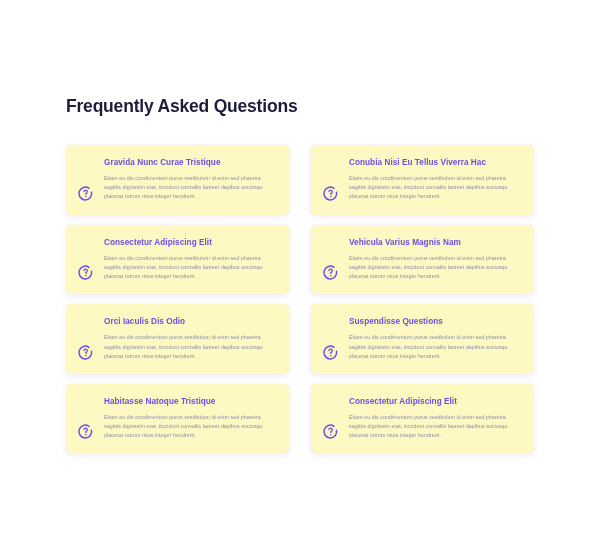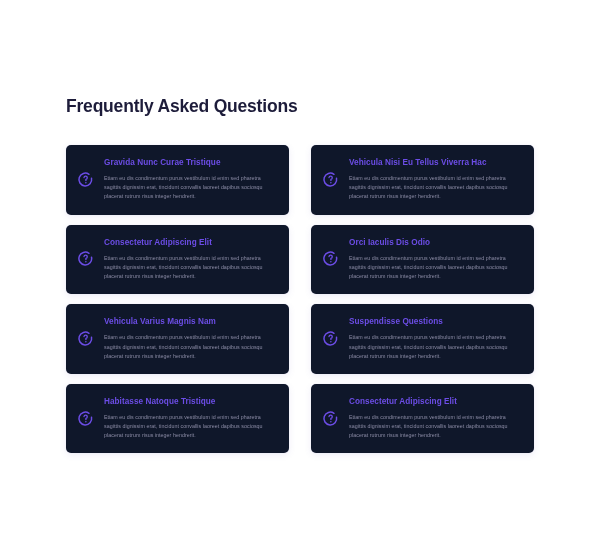--- a/index.html
+++ b/index.html
@@ -39,27 +39,27 @@
   }
 
   .faq-grid {
     display: grid;
     grid-template-columns: 1fr 1fr;
     column-gap: 22px;
     row-gap: 10px;
   }
 
   .faq-card {
-    background: #0f172a;
+    background: #fef9c3;
     border-radius: 5px;
     box-shadow: 0 2px 7px rgba(90, 80, 180, 0.10),
                 0 0 1px rgba(90, 80, 180, 0.18);
     padding: 11px 12px 13px 11px;
     display: flex;
-    align-items: center;
+    align-items: flex-end;
     box-sizing: border-box;
     min-height: 58px;
   }
 
   .faq-icon {
     flex: 0 0 auto;
     width: 17px;
     height: 17px;
     margin-top: 1px;
     margin-right: 10px;
@@ -120,21 +120,21 @@
 
       <div class="faq-card">
         <span class="faq-icon">
           <svg viewBox="0 0 24 24" fill="none" xmlns="http://www.w3.org/2000/svg">
             <path d="M20.5 10.2a9 9 0 1 1-3.6-5.5" stroke="#6c4de6" stroke-width="2.1" stroke-linecap="round"></path>
             <path d="M9.9 9.2a2.3 2.3 0 1 1 2.7 2.6v1.6" stroke="#6c4de6" stroke-width="1.9" stroke-linecap="round" stroke-linejoin="round"></path>
             <circle cx="12.5" cy="16.6" r="1.15" fill="#6c4de6"></circle>
           </svg>
         </span>
         <div class="faq-body">
-          <p class="faq-question">Vehicula Nisi Eu Tellus Viverra Hac</p>
+          <p class="faq-question">Conubia Nisi Eu Tellus Viverra Hac</p>
           <p class="faq-answer">Etiam eu dis condimentum purus vestibulum id enim sed pharetra sagittis dignissim erat, tincidunt convallis laoreet dapibus sociosqu placerat rutrum risus integer hendrerit.</p>
         </div>
       </div>
 
       <div class="faq-card">
         <span class="faq-icon">
           <svg viewBox="0 0 24 24" fill="none" xmlns="http://www.w3.org/2000/svg">
             <path d="M20.5 10.2a9 9 0 1 1-3.6-5.5" stroke="#6c4de6" stroke-width="2.1" stroke-linecap="round"></path>
             <path d="M9.9 9.2a2.3 2.3 0 1 1 2.7 2.6v1.6" stroke="#6c4de6" stroke-width="1.9" stroke-linecap="round" stroke-linejoin="round"></path>
             <circle cx="12.5" cy="16.6" r="1.15" fill="#6c4de6"></circle>
@@ -148,35 +148,35 @@
 
       <div class="faq-card">
         <span class="faq-icon">
           <svg viewBox="0 0 24 24" fill="none" xmlns="http://www.w3.org/2000/svg">
             <path d="M20.5 10.2a9 9 0 1 1-3.6-5.5" stroke="#6c4de6" stroke-width="2.1" stroke-linecap="round"></path>
             <path d="M9.9 9.2a2.3 2.3 0 1 1 2.7 2.6v1.6" stroke="#6c4de6" stroke-width="1.9" stroke-linecap="round" stroke-linejoin="round"></path>
             <circle cx="12.5" cy="16.6" r="1.15" fill="#6c4de6"></circle>
           </svg>
         </span>
         <div class="faq-body">
+          <p class="faq-question">Vehicula Varius Magnis Nam</p>
+          <p class="faq-answer">Etiam eu dis condimentum purus vestibulum id enim sed pharetra sagittis dignissim erat, tincidunt convallis laoreet dapibus sociosqu placerat rutrum risus integer hendrerit.</p>
+        </div>
+      </div>
+
+      <div class="faq-card">
+        <span class="faq-icon">
+          <svg viewBox="0 0 24 24" fill="none" xmlns="http://www.w3.org/2000/svg">
+            <path d="M20.5 10.2a9 9 0 1 1-3.6-5.5" stroke="#6c4de6" stroke-width="2.1" stroke-linecap="round"></path>
+            <path d="M9.9 9.2a2.3 2.3 0 1 1 2.7 2.6v1.6" stroke="#6c4de6" stroke-width="1.9" stroke-linecap="round" stroke-linejoin="round"></path>
+            <circle cx="12.5" cy="16.6" r="1.15" fill="#6c4de6"></circle>
+          </svg>
+        </span>
+        <div class="faq-body">
           <p class="faq-question">Orci Iaculis Dis Odio</p>
-          <p class="faq-answer">Etiam eu dis condimentum purus vestibulum id enim sed pharetra sagittis dignissim erat, tincidunt convallis laoreet dapibus sociosqu placerat rutrum risus integer hendrerit.</p>
-        </div>
-      </div>
-
-      <div class="faq-card">
-        <span class="faq-icon">
-          <svg viewBox="0 0 24 24" fill="none" xmlns="http://www.w3.org/2000/svg">
-            <path d="M20.5 10.2a9 9 0 1 1-3.6-5.5" stroke="#6c4de6" stroke-width="2.1" stroke-linecap="round"></path>
-            <path d="M9.9 9.2a2.3 2.3 0 1 1 2.7 2.6v1.6" stroke="#6c4de6" stroke-width="1.9" stroke-linecap="round" stroke-linejoin="round"></path>
-            <circle cx="12.5" cy="16.6" r="1.15" fill="#6c4de6"></circle>
-          </svg>
-        </span>
-        <div class="faq-body">
-          <p class="faq-question">Vehicula Varius Magnis Nam</p>
           <p class="faq-answer">Etiam eu dis condimentum purus vestibulum id enim sed pharetra sagittis dignissim erat, tincidunt convallis laoreet dapibus sociosqu placerat rutrum risus integer hendrerit.</p>
         </div>
       </div>
 
       <div class="faq-card">
         <span class="faq-icon">
           <svg viewBox="0 0 24 24" fill="none" xmlns="http://www.w3.org/2000/svg">
             <path d="M20.5 10.2a9 9 0 1 1-3.6-5.5" stroke="#6c4de6" stroke-width="2.1" stroke-linecap="round"></path>
             <path d="M9.9 9.2a2.3 2.3 0 1 1 2.7 2.6v1.6" stroke="#6c4de6" stroke-width="1.9" stroke-linecap="round" stroke-linejoin="round"></path>
             <circle cx="12.5" cy="16.6" r="1.15" fill="#6c4de6"></circle>

